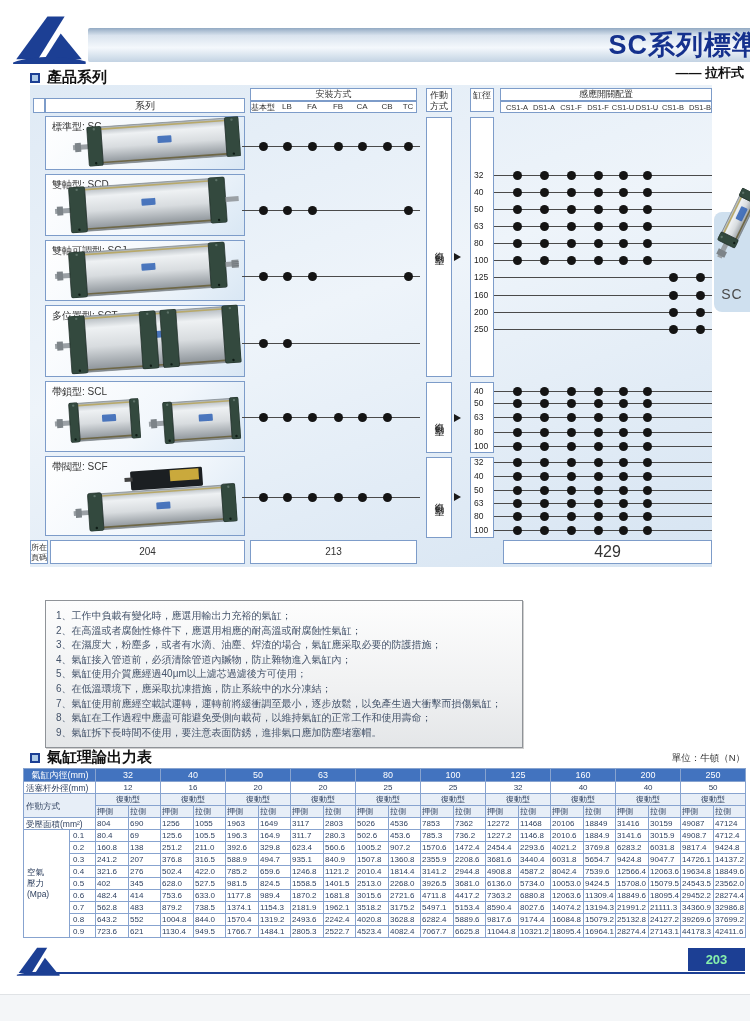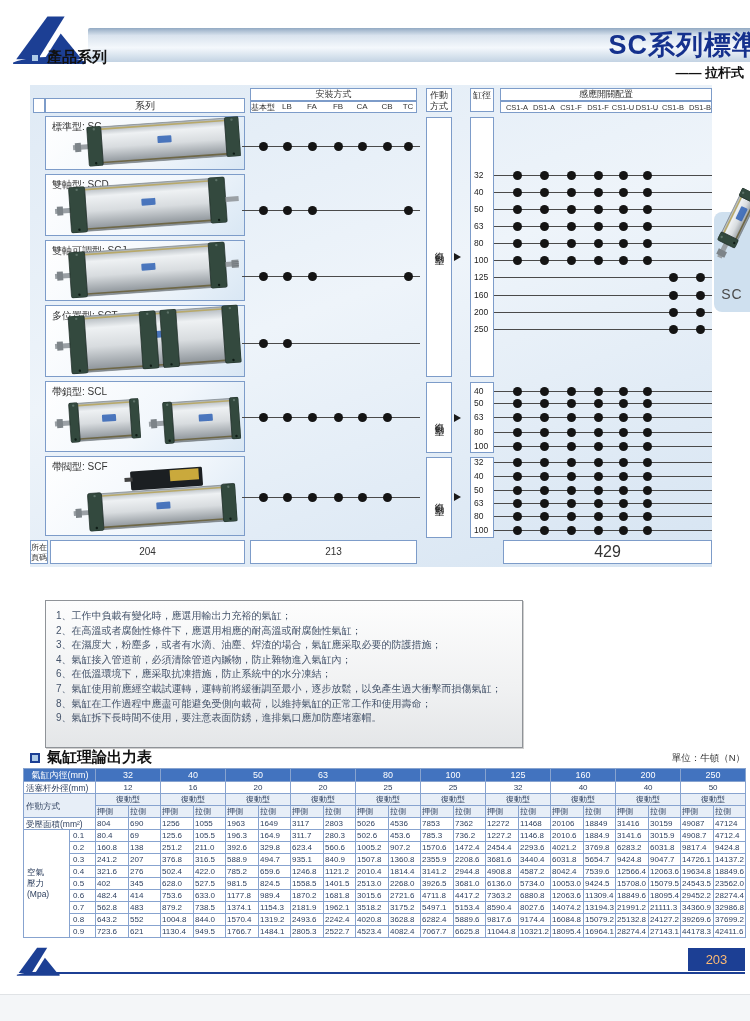--- a/index.html
+++ b/index.html
@@ -42,22 +42,22 @@
     text-align:left;white-space:nowrap;overflow:hidden;background:#fff}
   #output-table tr.hr1 td{background:#4273bf;color:#fff;text-align:center;font-size:9px;height:13px}
   #output-table tr.ctr td{text-align:center}
   #output-table tr.sub td{background:#e7eef7}
   #output-table td.lab{font-size:8.5px;padding-left:2px}
   #output-table td.plab{font-size:8.5px;line-height:11px;padding-left:3px;vertical-align:middle}
   #output-table td.pv{padding-left:3px}
   #unit-label{right:5px;top:752px;font-size:9.5px;color:#333}
   
   #footer-line{left:25px;top:972px;width:720px;height:2px;background:#1c3f94}
-  #page-num{left:688px;top:948px;width:57px;height:23px;background:#1c3f94;color:#fdba74;
-    font-size:13px;font-weight:normal;display:flex;align-items:center;justify-content:center}
+  #page-num{left:688px;top:948px;width:57px;height:23px;background:#1c3f94;color:#86efac;
+    font-size:13px;font-weight:bold;display:flex;align-items:center;justify-content:center}
   
   #sc-tab{left:714px;top:212px;width:36px;height:100px;background:#cfe0ef;border-radius:8px 0 0 8px}
   #sc-tab .lbl{position:absolute;left:0;width:100%;bottom:10px;text-align:center;
     font-size:14px;color:#4a4a4a;letter-spacing:1px}
   #bottom-strip{left:0;top:994px;width:750px;height:27px;background:#f4f6f8;border-top:1px solid #e0e3e6}
 </style>
 </head>
 <body>
 
 <div id="page">
@@ -67,21 +67,21 @@
       <path d="M8,58 L48,3 L70,3 L36,58 Z" fill="#1c3f94"></path>
       <path d="M44,58 L65,25 L92,58 Z" fill="#1c3f94"></path>
       <path d="M4,62 C30,53 72,53 97,61 L97,64 L4,64 Z" fill="#1c3f94"></path>
     </svg>
   </div>
   <div class="abs" id="title-bar">
     <span class="t">SC系列標準氣缸</span>
   </div>
   <div class="abs" id="subtitle">—— 拉杆式</div>
 
-  <div class="abs sec-head" style="left:30px;top:48px">
+  <div class="abs sec-head" style="left:30px;top:68px">
     <span class="bullet"></span>
     <span>產品系列</span>
   </div>
 
   <div class="abs" id="product-table">
       <div class="abs" style="left:3px;top:13px;width:12px;height:15px;border:1px solid #7d9cc9;background:#fff;"></div>
       <div class="abs" style="left:15px;top:13px;width:200px;height:15px;border:1px solid #7d9cc9;background:#fff;line-height:13px;text-align:center;font-size:10px;color:#333;">系列</div>
       <div class="abs" style="left:15px;top:31px;width:200px;height:54px;border:1px solid #7d9cc9;background:#fff;background:linear-gradient(135deg,#ffffff 0%,#f2f7fc 55%,#d9e7f4 100%);">
         <span class="series-label">標準型: SC</span>
         <span class="img-wrap" style="right:4px;bottom:3px"><svg width="168" height="40" viewBox="0 0 168 40">
@@ -565,20 +565,21 @@
         <rect x="65" y="0" width="9" height="20" rx="2" fill="#33493e" stroke="#1d2b25" stroke-width="0.7"></rect>
         <circle cx="69.5" cy="3" r="1.2" fill="#5d7268"></circle>
         <circle cx="69.5" cy="17" r="1.2" fill="#101d17"></circle>
       </svg></div>
 
   <div class="abs" id="notes-box">
       <div class="note-line">1、工作中負載有變化時，應選用輸出力充裕的氣缸；</div>
       <div class="note-line">2、在高溫或者腐蝕性條件下，應選用相應的耐高溫或耐腐蝕性氣缸；</div>
       <div class="note-line">3、在濕度大，粉塵多，或者有水滴、油塵、焊渣的場合，氣缸應采取必要的防護措施；</div>
       <div class="note-line">4、氣缸接入管道前，必須清除管道內贓物，防止雜物進入氣缸內；</div>
+      <div class="note-line">5、氣缸使用介質應經過40μm以上濾芯過濾後方可使用；</div>
       <div class="note-line">6、在低溫環境下，應采取抗凍措施，防止系統中的水分凍結；</div>
       <div class="note-line">7、氣缸使用前應經空載試運轉，運轉前將緩衝調至最小，逐步放鬆，以免產生過大衝擊而損傷氣缸；</div>
       <div class="note-line">8、氣缸在工作過程中應盡可能避免受側向載荷，以維持氣缸的正常工作和使用壽命；</div>
       <div class="note-line">9、氣缸拆下長時間不使用，要注意表面防銹，進排氣口應加防塵堵塞帽。</div>
     </div>
 
   <div class="abs sec-head" style="left:30px;top:748px">
     <span class="bullet"></span>
     <span>氣缸理論出力表</span>
   </div>

